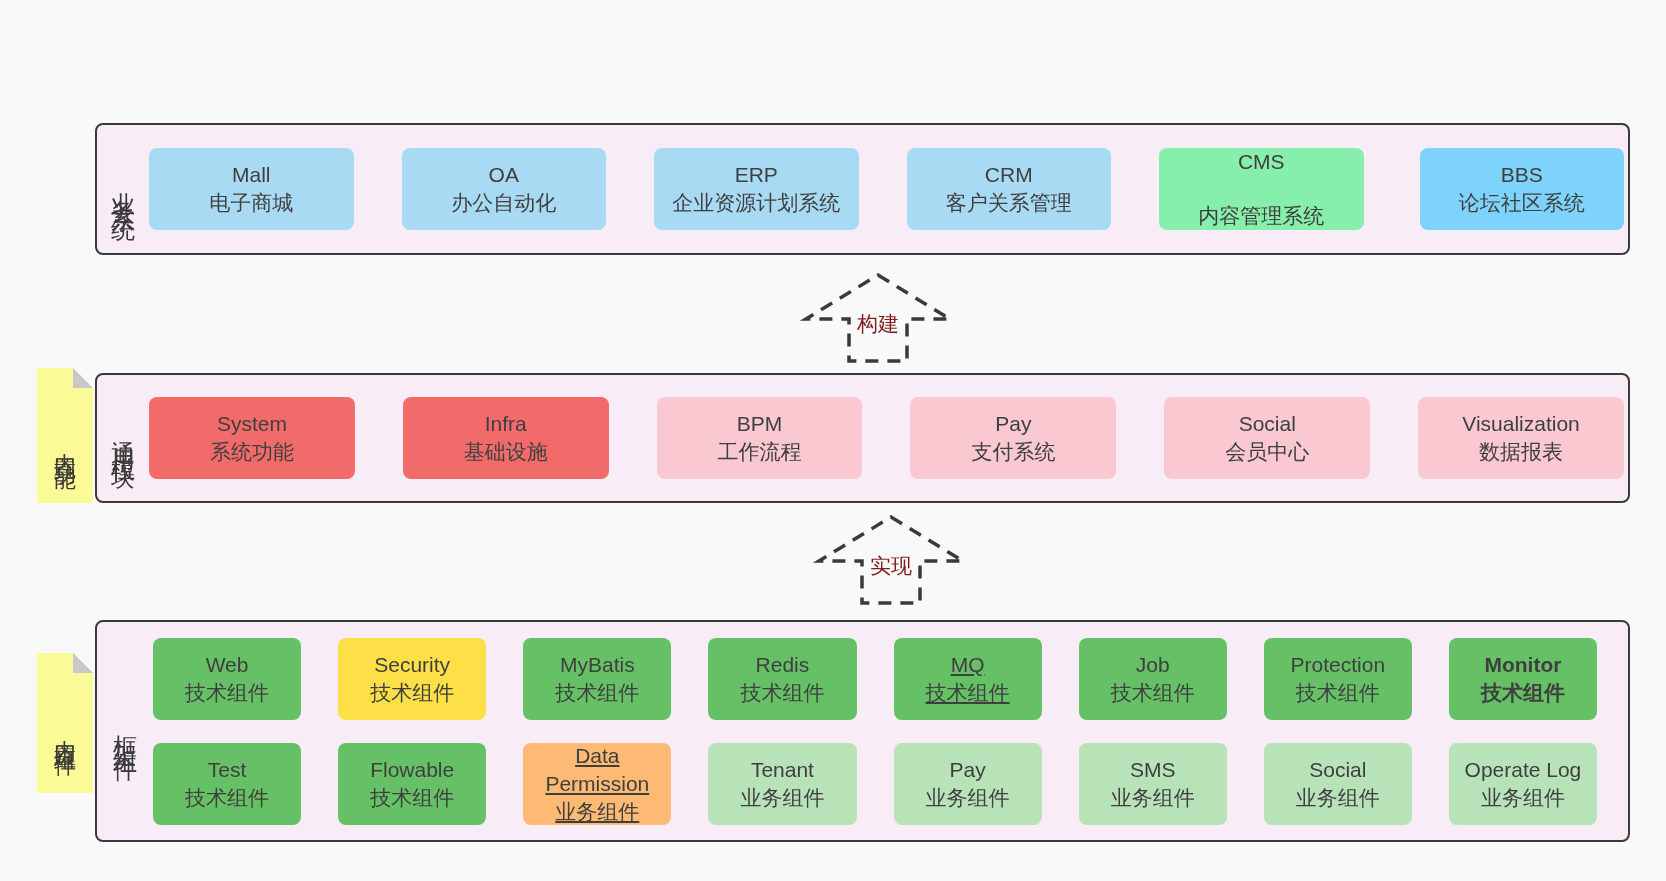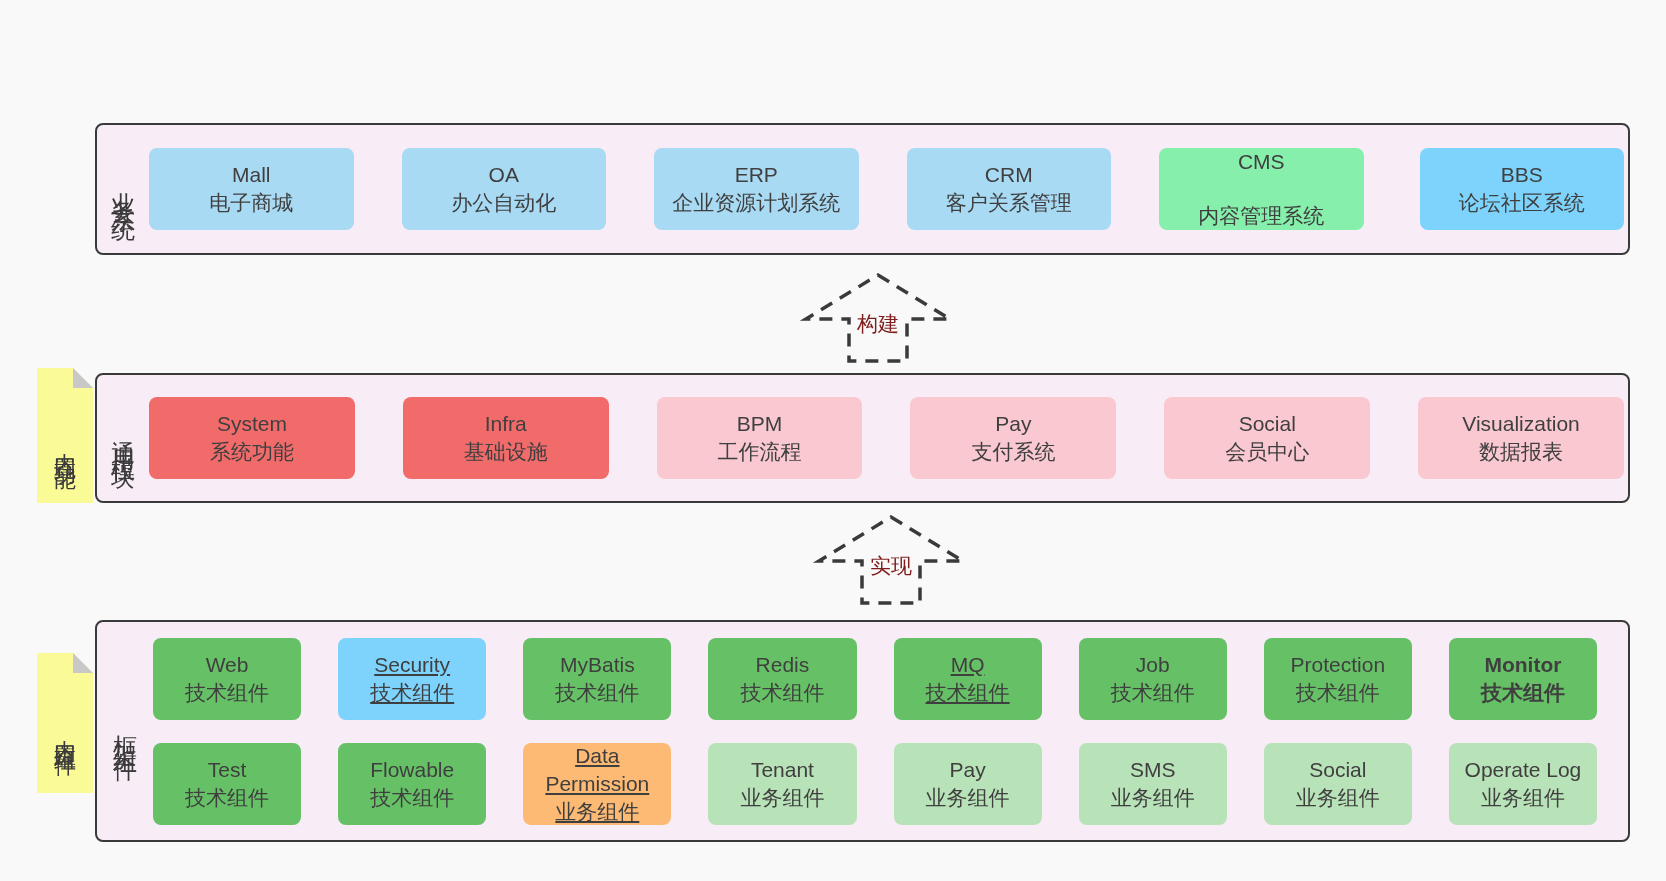--- a/index.html
+++ b/index.html
@@ -197,21 +197,21 @@
   <div class="sticky-fold" style="position:absolute;left:73px;top:653px;"></div>
 
   <section class="band band-bottom">
     <div class="band-label">框架组件</div>
     <div class="band-rows">
         <div class="row">
           <div class="box" style="background: rgb(102, 193, 102);">
     <div class="box-en">Web</div>
     <div class="box-zh">技术组件</div>
   </div>
-          <div class="box" style="background: #7dd3fc; text-decoration: underline;">
+          <div class="box" style="background: #fde047;">
     <div class="box-en">Security</div>
     <div class="box-zh">技术组件</div>
   </div>
           <div class="box" style="background: rgb(102, 193, 102);">
     <div class="box-en">MyBatis</div>
     <div class="box-zh">技术组件</div>
   </div>
           <div class="box" style="background: rgb(102, 193, 102);">
     <div class="box-en">Redis</div>
     <div class="box-zh">技术组件</div>

